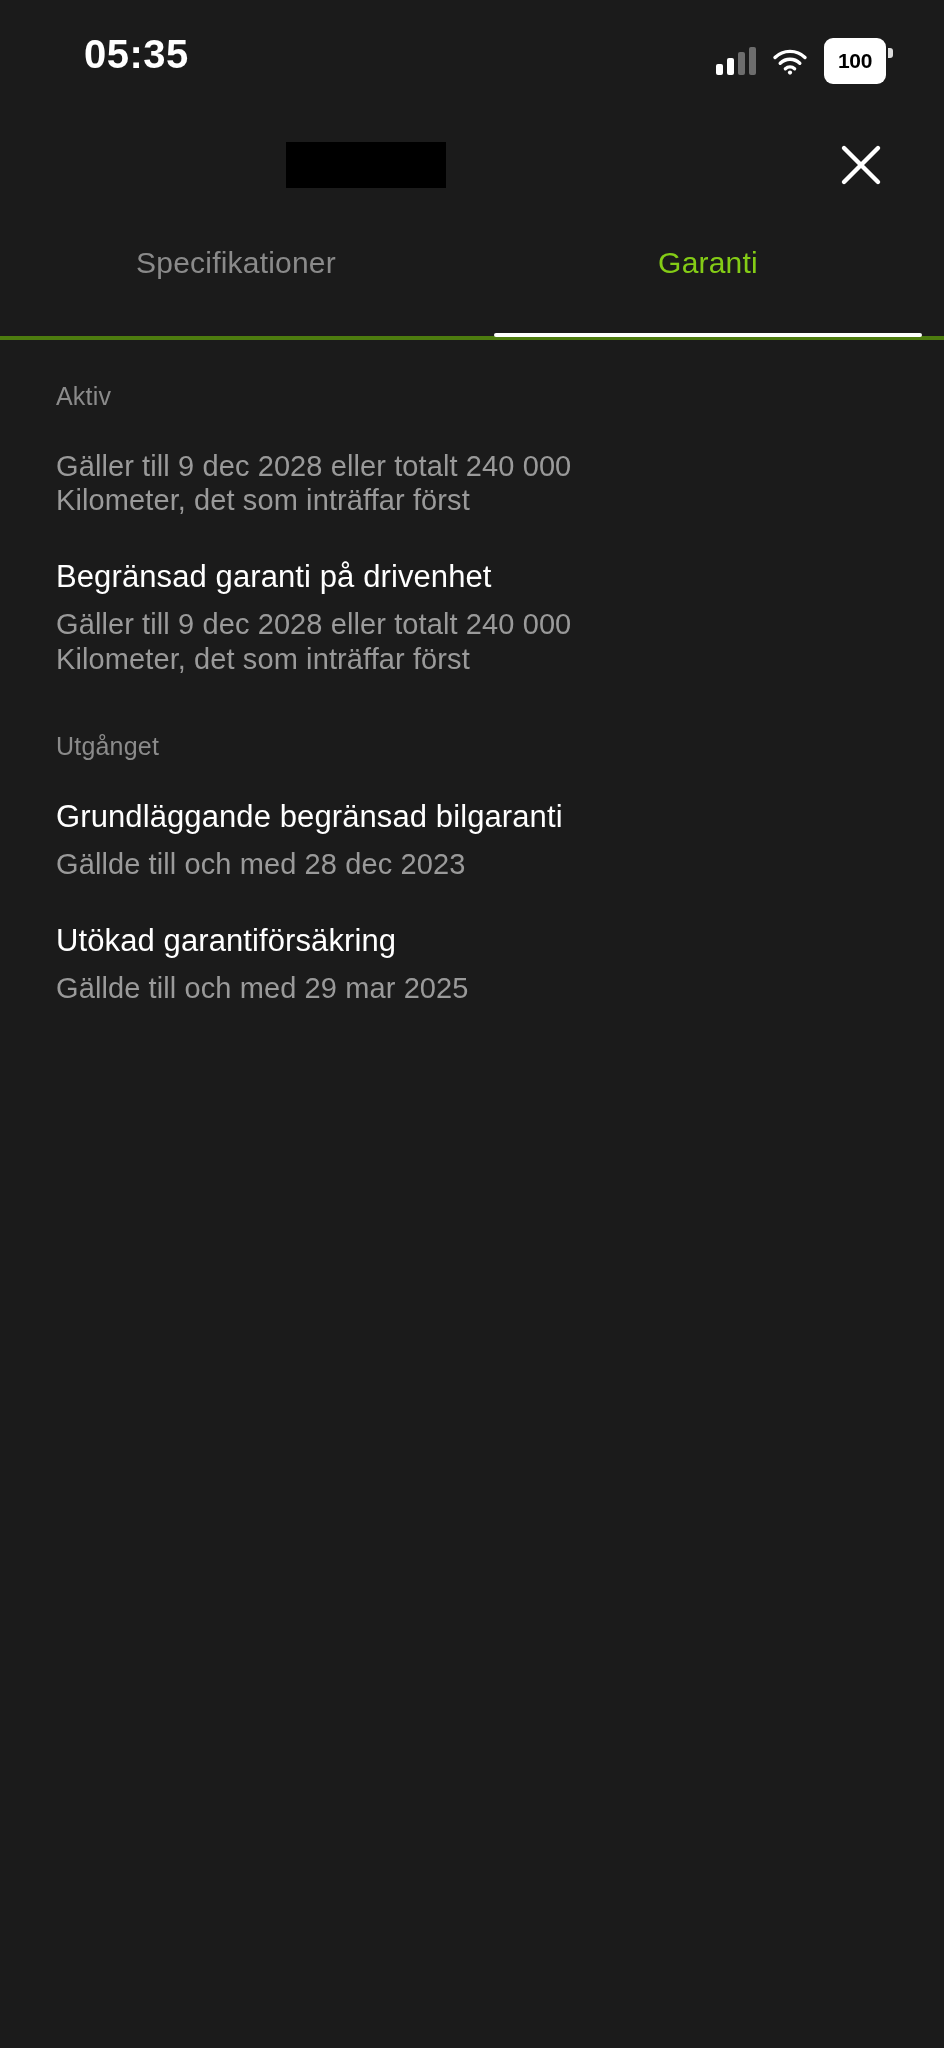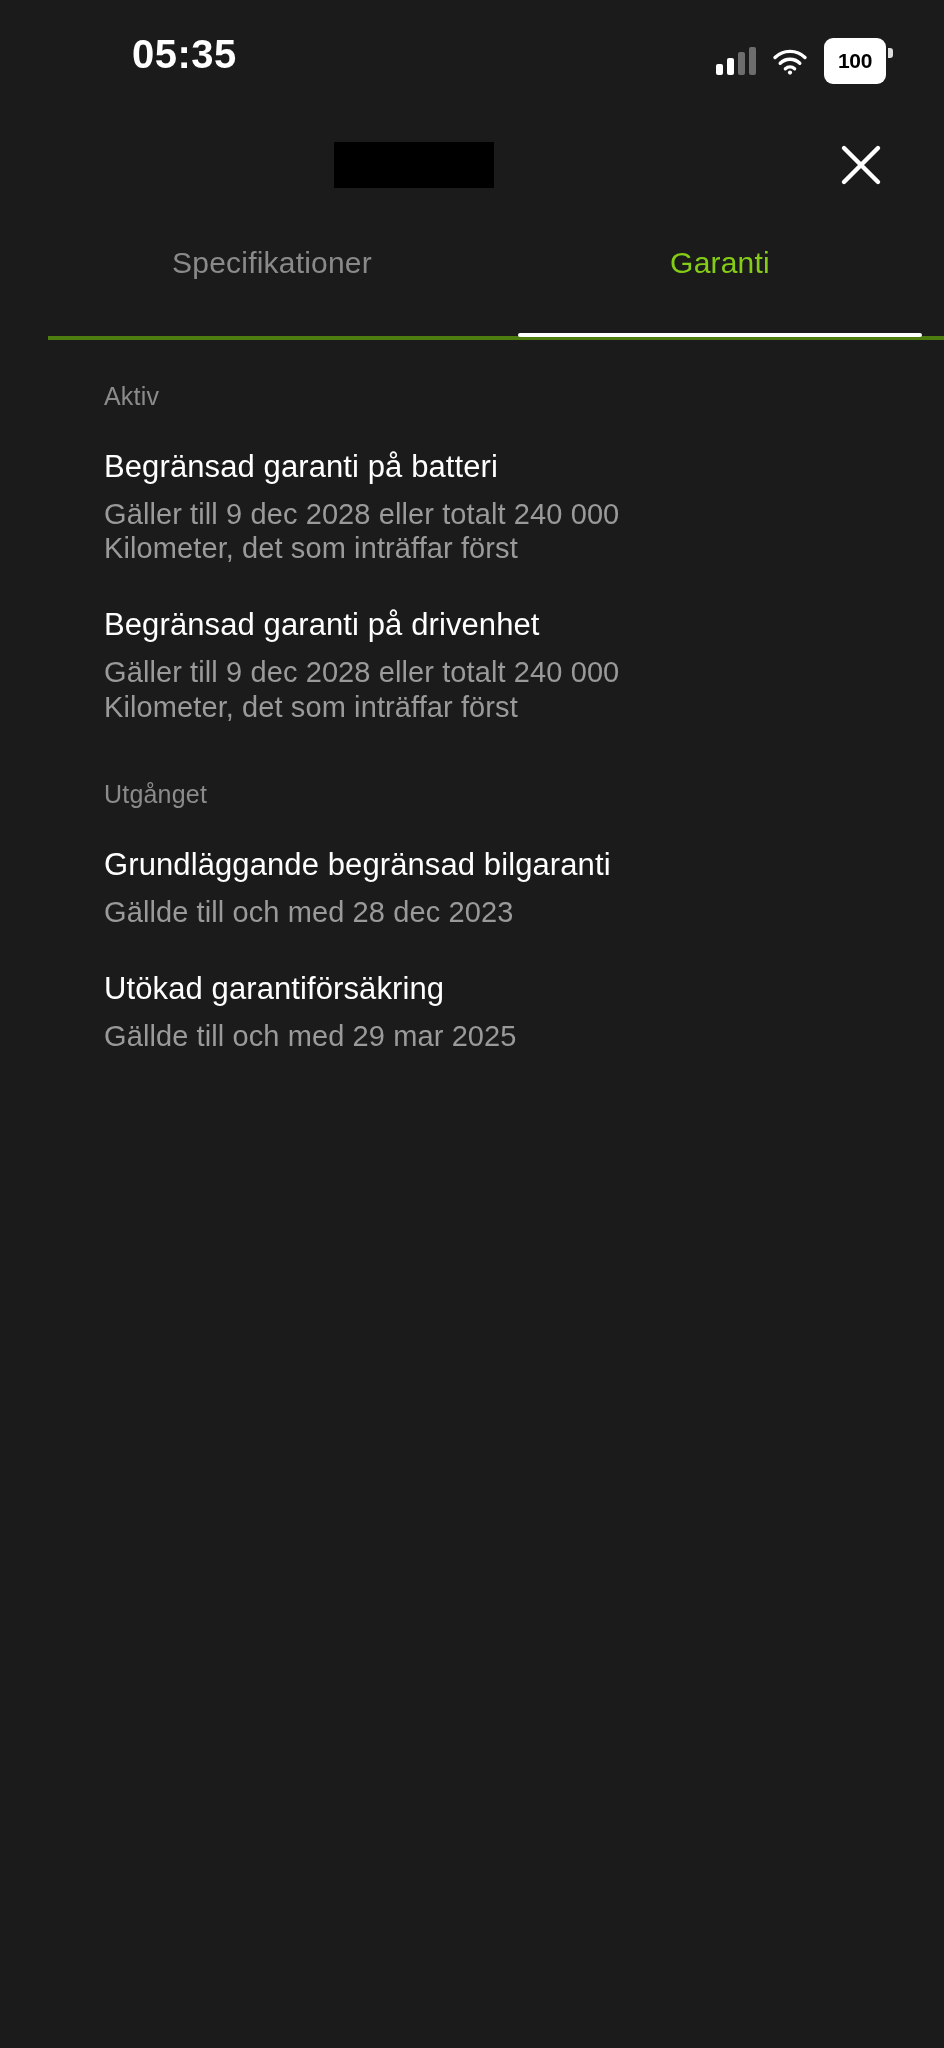--- a/index.html
+++ b/index.html
@@ -11,21 +11,20 @@
     font-family: "Liberation Sans", sans-serif;
     -webkit-font-smoothing: antialiased;
   }
 
   .screen {
     position: relative;
     width: 944px;
     height: 2048px;
     background: #1b1b1b;
     overflow: hidden;
-    padding-left: 48px;
   }
 
   
   .status-bar {
     position: relative;
     height: 110px;
     display: flex;
     align-items: center;
     justify-content: space-between;
     padding: 0 60px 0 0;
@@ -223,21 +222,20 @@
   <div class="tabs">
     <div class="tab">Specifikationer</div>
     <div class="tab active">Garanti</div>
   </div>
 
   <div class="content">
 
     <div class="section-label">Aktiv</div>
 
     <div class="warranty-item">
-      <div class="warranty-title">Begränsad garanti på batteri</div>
       <div class="warranty-desc">Gäller till 9 dec 2028 eller totalt 240 000 Kilometer, det som inträffar först</div>
     </div>
 
     <div class="warranty-item">
       <div class="warranty-title">Begränsad garanti på drivenhet</div>
       <div class="warranty-desc">Gäller till 9 dec 2028 eller totalt 240 000 Kilometer, det som inträffar först</div>
     </div>
 
     <div class="section-label expired">Utgånget</div>
 

